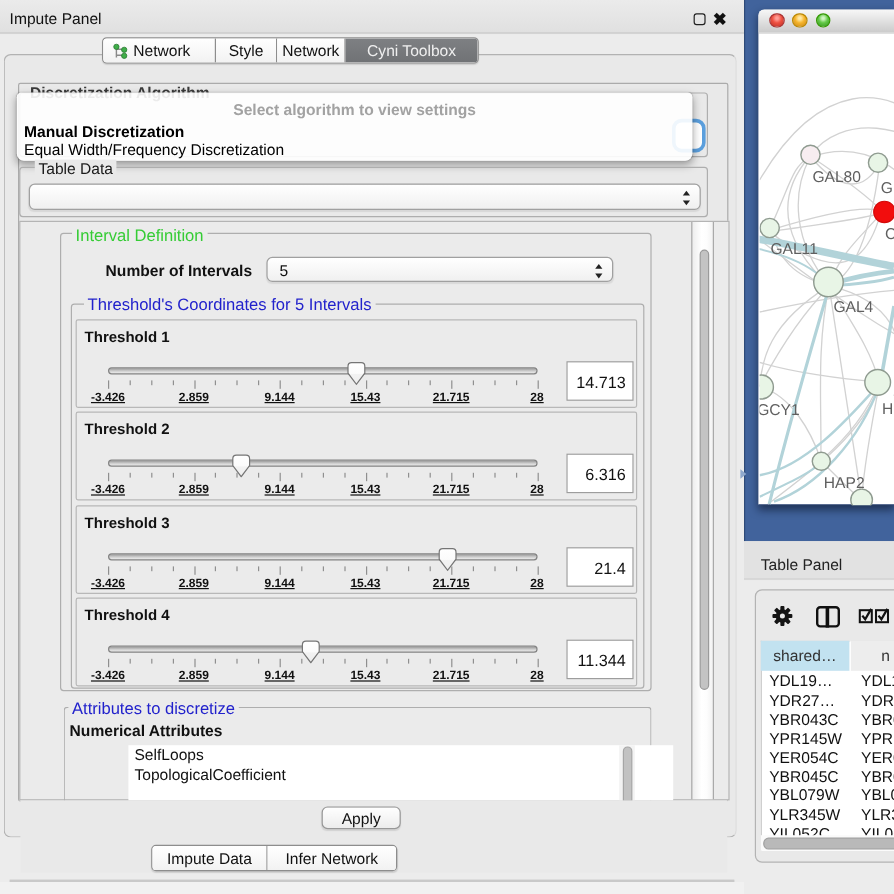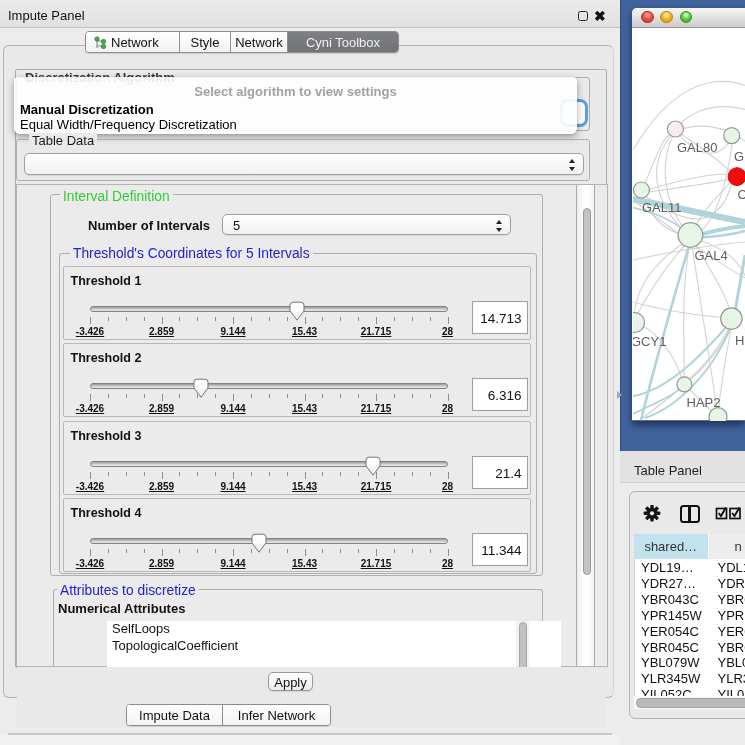--- a/index.html
+++ b/index.html
@@ -74,21 +74,21 @@
 
 #popup { position:absolute; left:14px; top:77px; width:563px; height:57px;
   background:rgba(255,255,255,0.9); border-radius:4px 4px 6px 6px;
   box-shadow:0 3px 7px rgba(0,0,0,0.35), 0 0 1px rgba(0,0,0,0.2); }
 #popup .hdr { position:absolute; left:0; top:7px; width:100%; text-align:center;
   font-size:13px; font-weight:600; color:#a2a2a2; }
 #popup .it1 { position:absolute; left:6px; top:25px; font-size:13px; font-weight:bold; color:#000; }
 #popup .it2 { position:absolute; left:6px; top:39.5px; font-size:13px; color:#000; }
 
 
-#apply { position:absolute; left:268px; top:671.5px; width:45px; height:19.5px;
+#apply { position:absolute; left:268px; top:671.5px; width:66px; height:19.5px;
   border:1px solid #989898; border-radius:5px; background:linear-gradient(#ffffff,#ececec);
   font-size:13px; color:#111; text-align:center; line-height:19px;
   box-shadow:0 1px 1px rgba(0,0,0,0.1); }
 
 
 #desktop { position:absolute; left:620px; top:0; width:125px; height:451px; background:#41639c;
   border-left:1.5px solid #2e4a78; }
 #netwin { position:absolute; left:631.5px; top:7.5px; width:113.5px; height:413.5px; background:#fff;
   border-radius:5px 0 0 0; box-shadow:0 3.5px 7px rgba(8,18,40,0.6); border-bottom:1px solid #5a6d92; }
 #nettitle { position:absolute; left:631.5px; top:7.5px; width:113.5px; height:20.5px;

